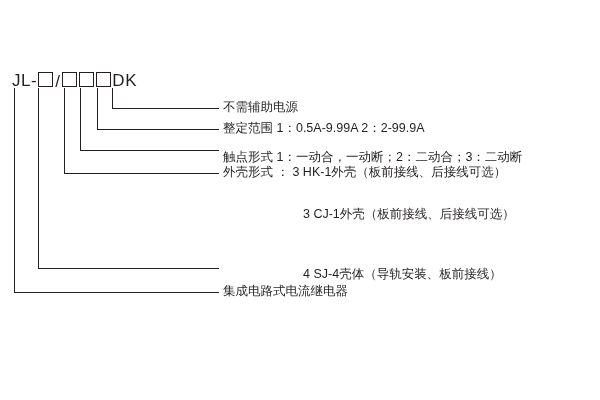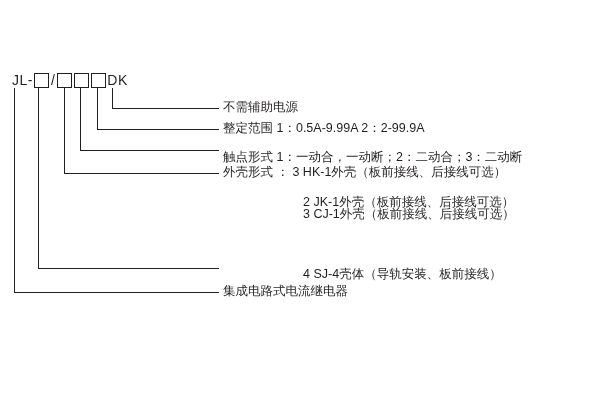--- a/index.html
+++ b/index.html
@@ -18,24 +18,24 @@
     position: relative;
     width: 600px;
     height: 400px;
   }
 
   
   .code {
     position: absolute;
     left: 12px;
     top: 72px;
-    font-size: 14px;
+    font-size: 17px;
     letter-spacing: 0.5px;
     display: flex;
-    align-items: center;
+    align-items: flex-start;
     white-space: nowrap;
   }
   .code .txt { line-height: 1; }
   .code .box {
     display: inline-block;
     width: 15px;
     height: 15px;
     border: 1px solid #231f20;
     margin: 0 1px;
     box-sizing: border-box;
@@ -99,18 +99,17 @@
   <div class="hline" style="left:97px;  top:129px; width:122px;"></div>
   <div class="hline" style="left:80px;  top:150px; width:139px;"></div>
   <div class="hline" style="left:64px;  top:173px; width:155px;"></div>
   <div class="hline" style="left:38px;  top:268px; width:181px;"></div>
   <div class="hline" style="left:14px;  top:292px; width:205px;"></div>
 
   <div class="row" style="left:223px; top:101px;">不需辅助电源</div>
   <div class="row" style="left:223px; top:122px;">整定范围   1：0.5A-9.99A   2：2-99.9A</div>
   <div class="row" style="left:223px; top:143px;margin-top:8px;">触点形式   1：一动合，一动断；2：二动合；3：二动断</div>
   <div class="row" style="left:223px; top:166px;">外壳形式 ：   3   HK-1外壳（板前接线、后接线可选）</div>
-  <div class="sub" style="left:303px; top:196px;">2   JK-1外壳（板前接线、后接线可选）</div>
   <div class="sub" style="left:303px; top:208px;text-align:right;">3   CJ-1外壳（板前接线、后接线可选）</div>
   <div class="sub" style="left:303px; top:252px;margin-top:16px;">4   SJ-4壳体（导轨安装、板前接线）</div>
   <div class="row" style="left:223px; top:285px;">集成电路式电流继电器</div>
 
 </div>
 
 </body></html>

